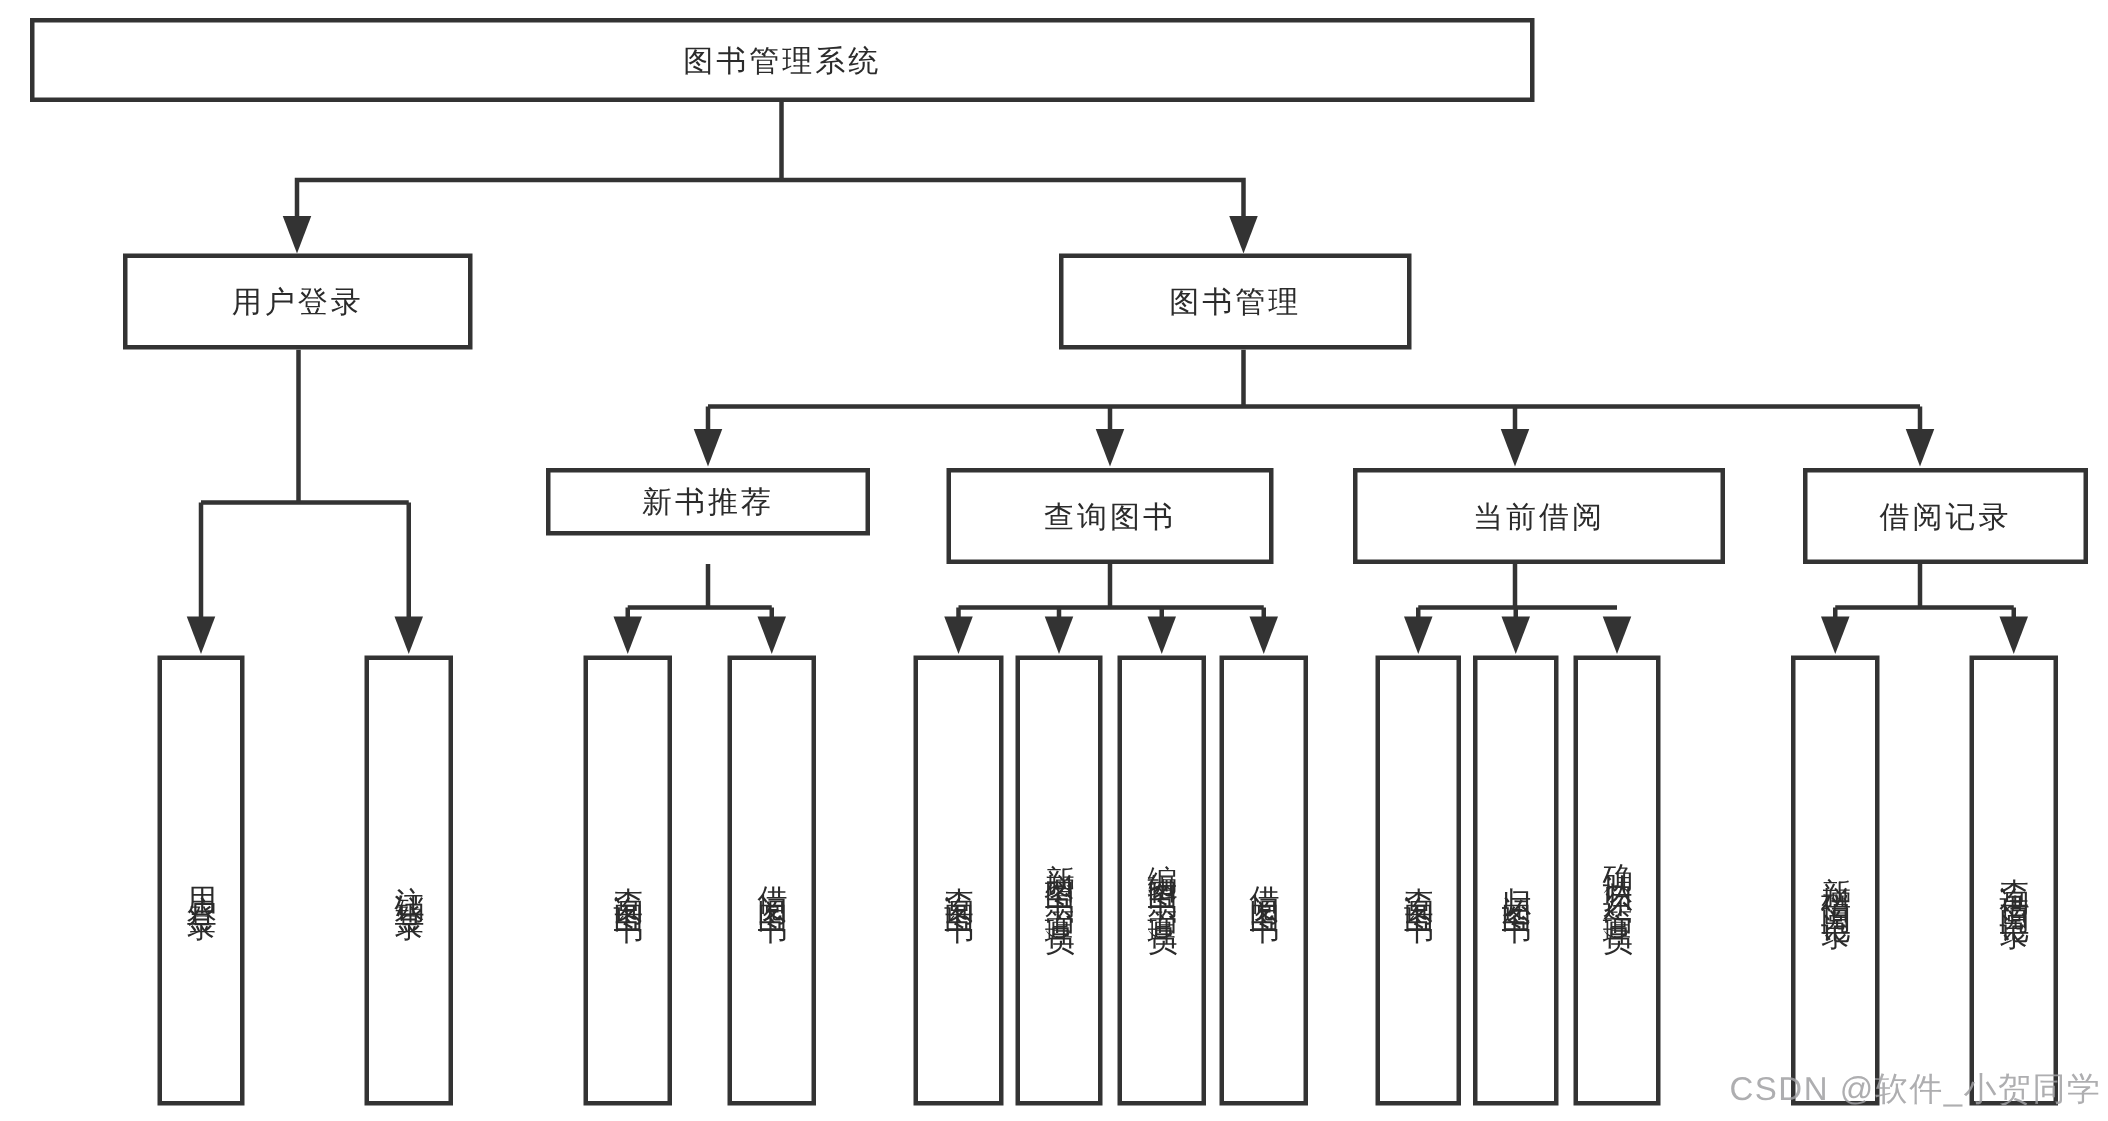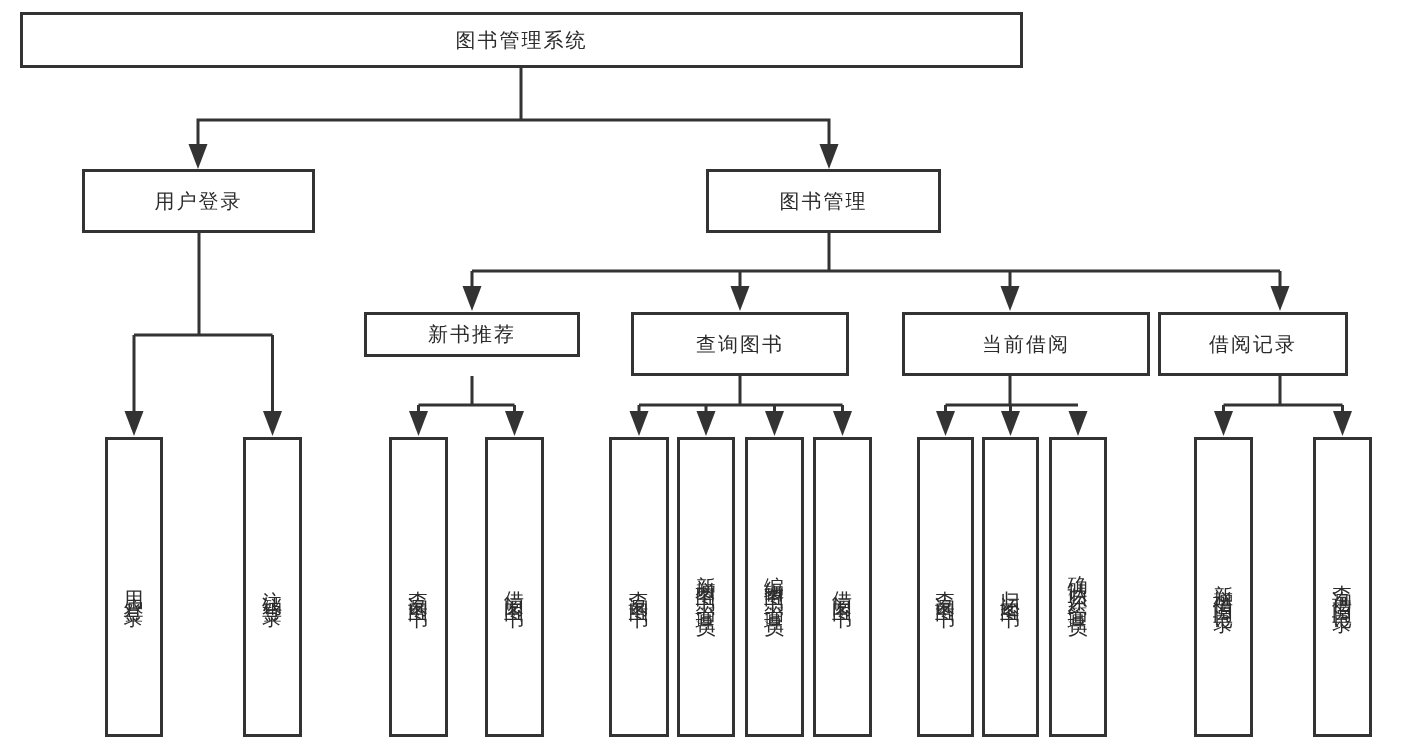--- a/index.html
+++ b/index.html
@@ -25,21 +25,21 @@
   .v{writing-mode:vertical-rl;text-orientation:mixed;letter-spacing:6px;line-height:1;}
   
   .n-root{left:20px;top:12px;width:1003px;height:56px;}
   
   .n-l2a{left:82px;top:169px;width:233px;height:64px;}
   .n-l2b{left:706px;top:169px;width:235px;height:64px;}
   
   .n-l3a{left:364px;top:312px;width:216px;height:45px;}
   .n-l3b{left:631px;top:312px;width:218px;height:64px;}
   .n-l3c{left:902px;top:312px;width:248px;height:64px;}
-  .n-l3d{left:1158px;top:312px;width:190px;height:64px;font-family:Liberation Mono, monospace;}
+  .n-l3d{left:1202px;top:312px;width:190px;height:64px;font-family:Liberation Mono, monospace;}
   
   .leaf{top:437px;height:300px;}
   .n-v1{left:105px;width:58px;}
   .n-v2{left:243px;width:59px;}
   .n-v3{left:389px;width:59px;}
   .n-v4{left:485px;width:59px;}
   .n-v5{left:609px;width:60px;}
   .n-v6{left:677px;width:58px;}
   .n-v7{left:745px;width:59px;}
   .n-v8{left:813px;width:59px;}
@@ -145,13 +145,14 @@
   <div class="box v leaf n-v11">
     <span>确认归还（管理员）</span>
   </div>
   <div class="box v leaf n-v12">
     <span>新增借阅记录</span>
   </div>
   <div class="box v leaf n-v13">
     <span>查询借阅记录</span>
   </div>
 
+  <div class="watermark">CSDN @软件_小贺同学</div>
 </div>
 
 </body></html>

